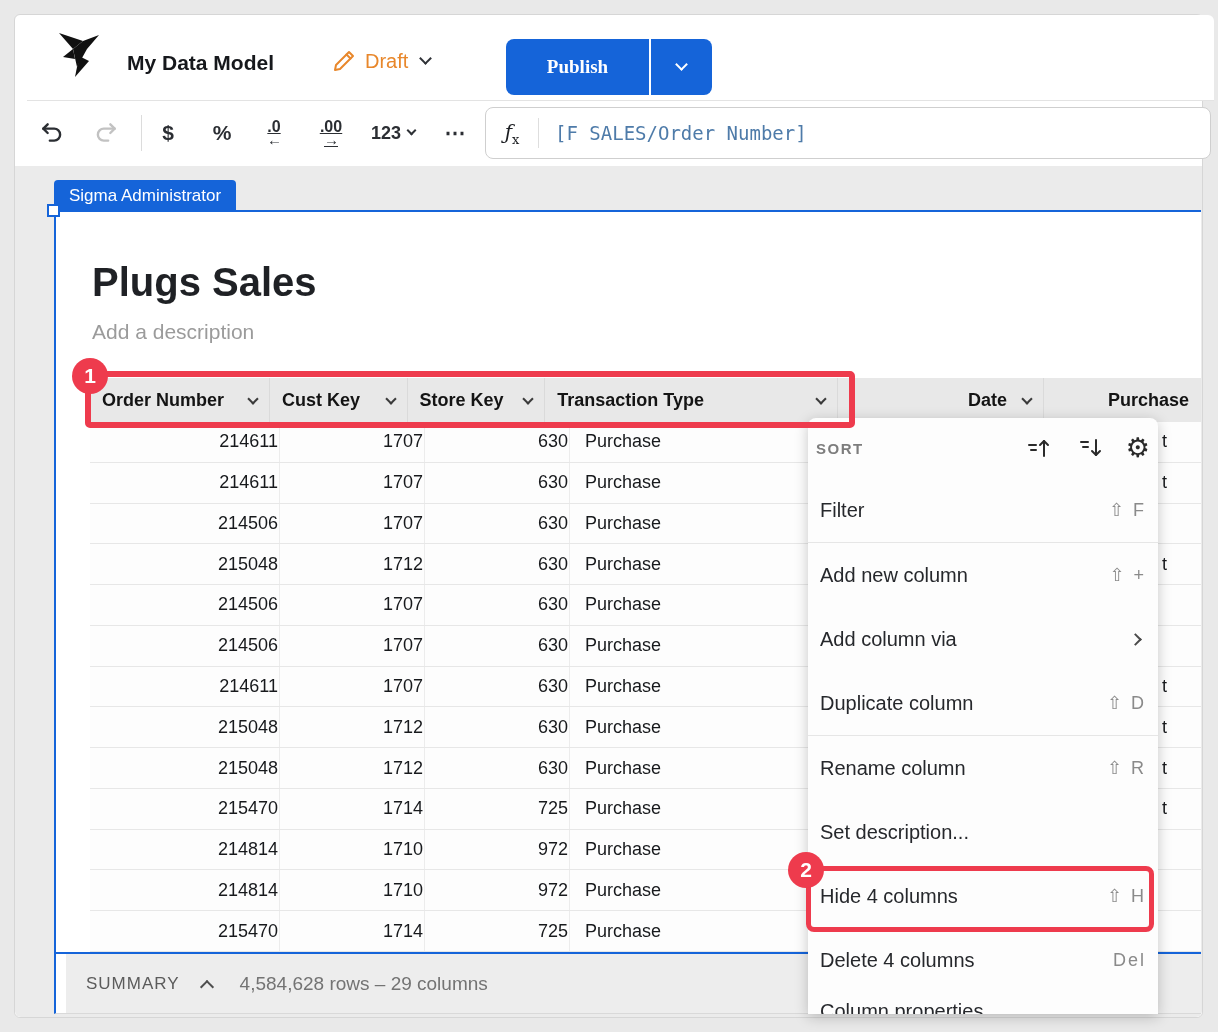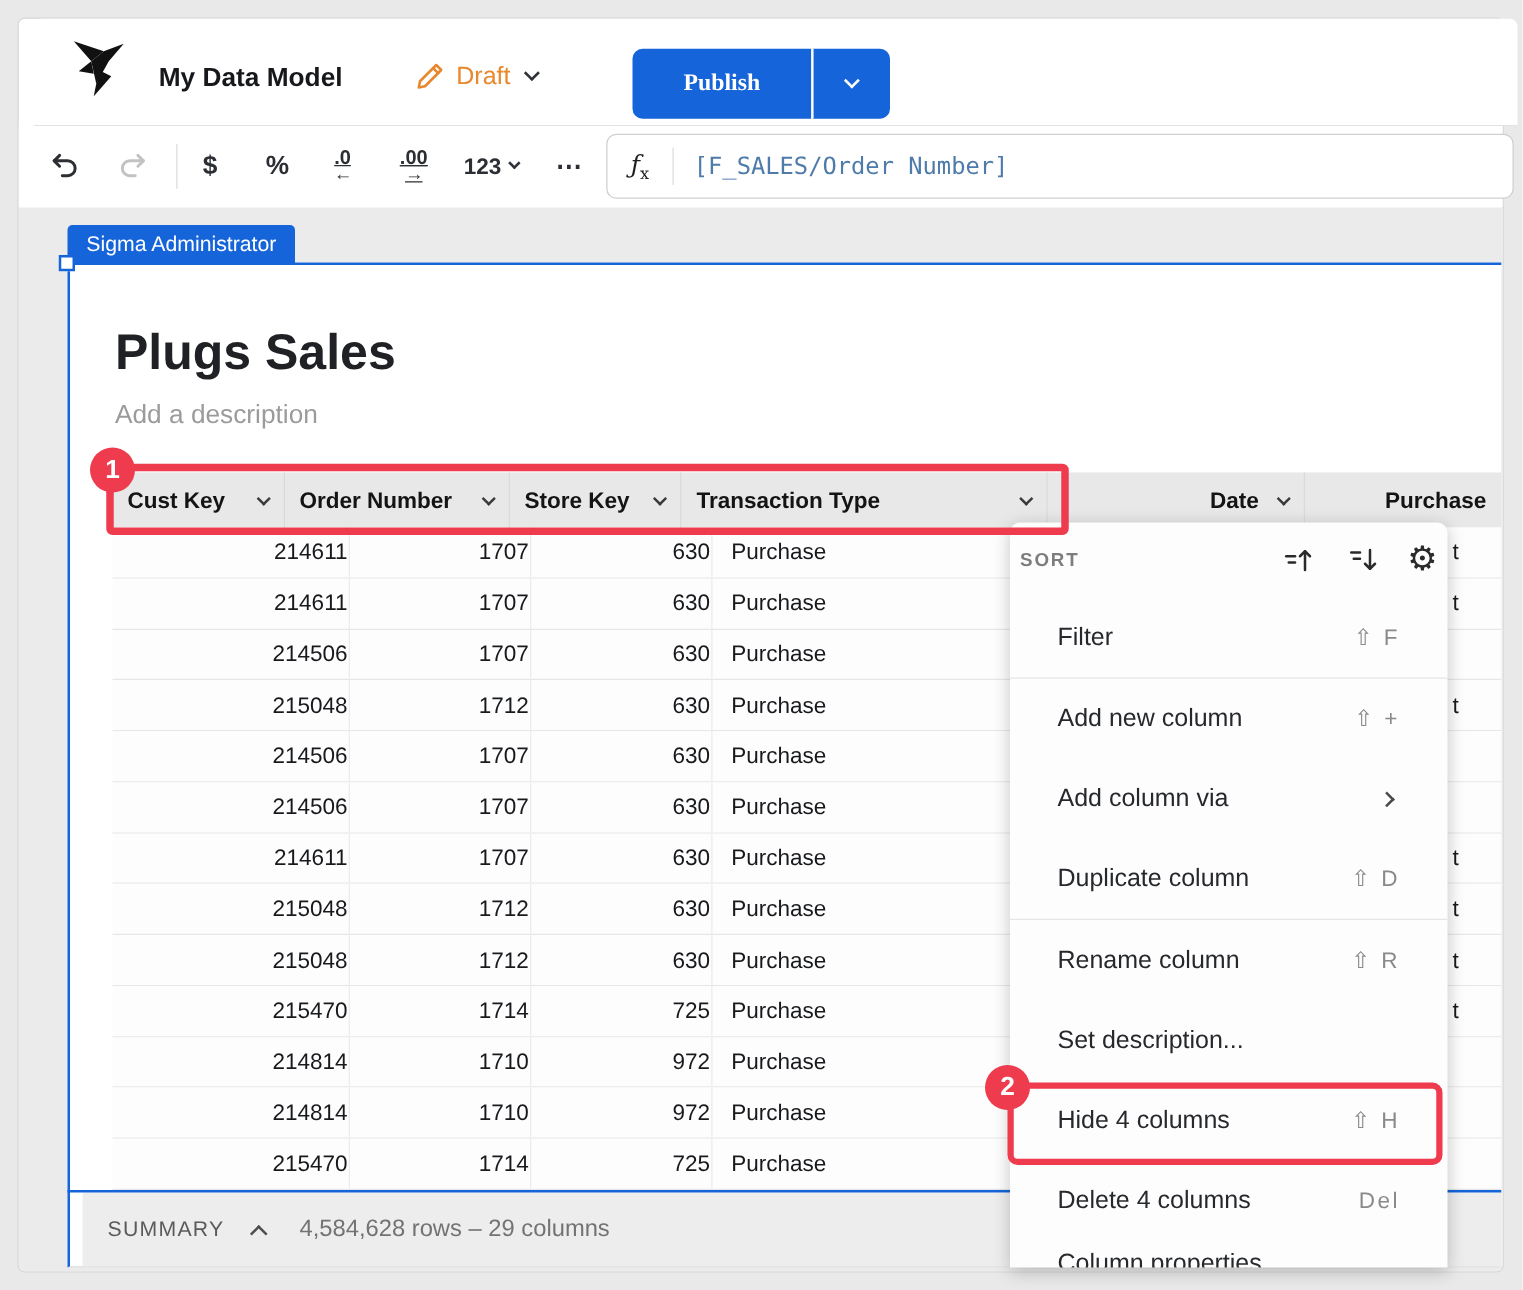--- a/index.html
+++ b/index.html
@@ -82,21 +82,21 @@
                   transform:rotate(-45deg); margin:6px 0 0 22px; }
   .summary-info { margin-left:28px; font-size:19px; color:#737373; }
 
   
   .menu { position:absolute; left:808px; top:418px; width:350px; height:596px; background:#fdfdfd;
           border-radius:8px 8px 0 0; box-shadow:0 3px 14px rgba(0,0,0,.22); z-index:20; overflow:hidden; }
   .menu-sort { height:60px; display:flex; align-items:center; padding:0 8px; }
   .menu-sort-label { font-size:15px; font-weight:700; letter-spacing:1.5px; color:#7d7d7d; flex:1; }
   .sort-icon { width:30px; height:30px; margin-left:22px; cursor:pointer; }
   .gear-glyph { font-size:27px; color:#2a2a2a; margin-left:20px; cursor:pointer; font-family:"DejaVu Sans", sans-serif; line-height:30px; }
-  .menu-item { height:64px; display:flex; align-items:center; padding:0 38px; font-size:20px; color:#26282c; cursor:pointer; }
+  .menu-item { height:64px; display:flex; align-items:center; padding:0 12px; font-size:20px; color:#26282c; cursor:pointer; }
   .menu-item .label { flex:1; }
   .menu-item .shortcut { font-size:18px; color:#8a8a8a; letter-spacing:2px; }
   .menu-item .sub-chev { width:9px; height:9px; border-right:2px solid #4a4a4a; border-bottom:2px solid #4a4a4a; transform:rotate(-45deg); margin-right:6px; }
   .menu-sep { height:1px; background:#e6e6e6; margin:0; }
   .menu-item.clipped { align-items:flex-start; padding-top:8px; }
 
   
   .ann-rect { position:absolute; border:6px solid #ee3b4d; border-radius:5px; z-index:30; pointer-events:none; }
   .rect-1 { left:85px; top:371px; width:770px; height:57px; }
   .rect-2 { left:806px; top:866px; width:348px; height:66px; border-width:5px; border-radius:8px; }
@@ -181,27 +181,27 @@
 
 <div class="owner-tab">Sigma Administrator</div>
 <div class="sel-handle"></div>
 
 <div class="card">
   <div class="page-title">Plugs Sales</div>
   <div class="page-desc">Add a description</div>
 
   <div class="table-wrap">
     <div class="thead" id="thead">
+        <div class="th c-order">
+          <span>Order Number</span>
+          <span class="sp"></span>
+          <span class="chev"></span>
+        </div>
         <div class="th c-cust">
           <span>Cust Key</span>
-          <span class="sp"></span>
-          <span class="chev"></span>
-        </div>
-        <div class="th c-order">
-          <span>Order Number</span>
           <span class="sp"></span>
           <span class="chev"></span>
         </div>
         <div class="th c-store">
           <span>Store Key</span>
           <span class="sp"></span>
           <span class="chev"></span>
         </div>
         <div class="th c-type">
           <span>Transaction Type</span>

